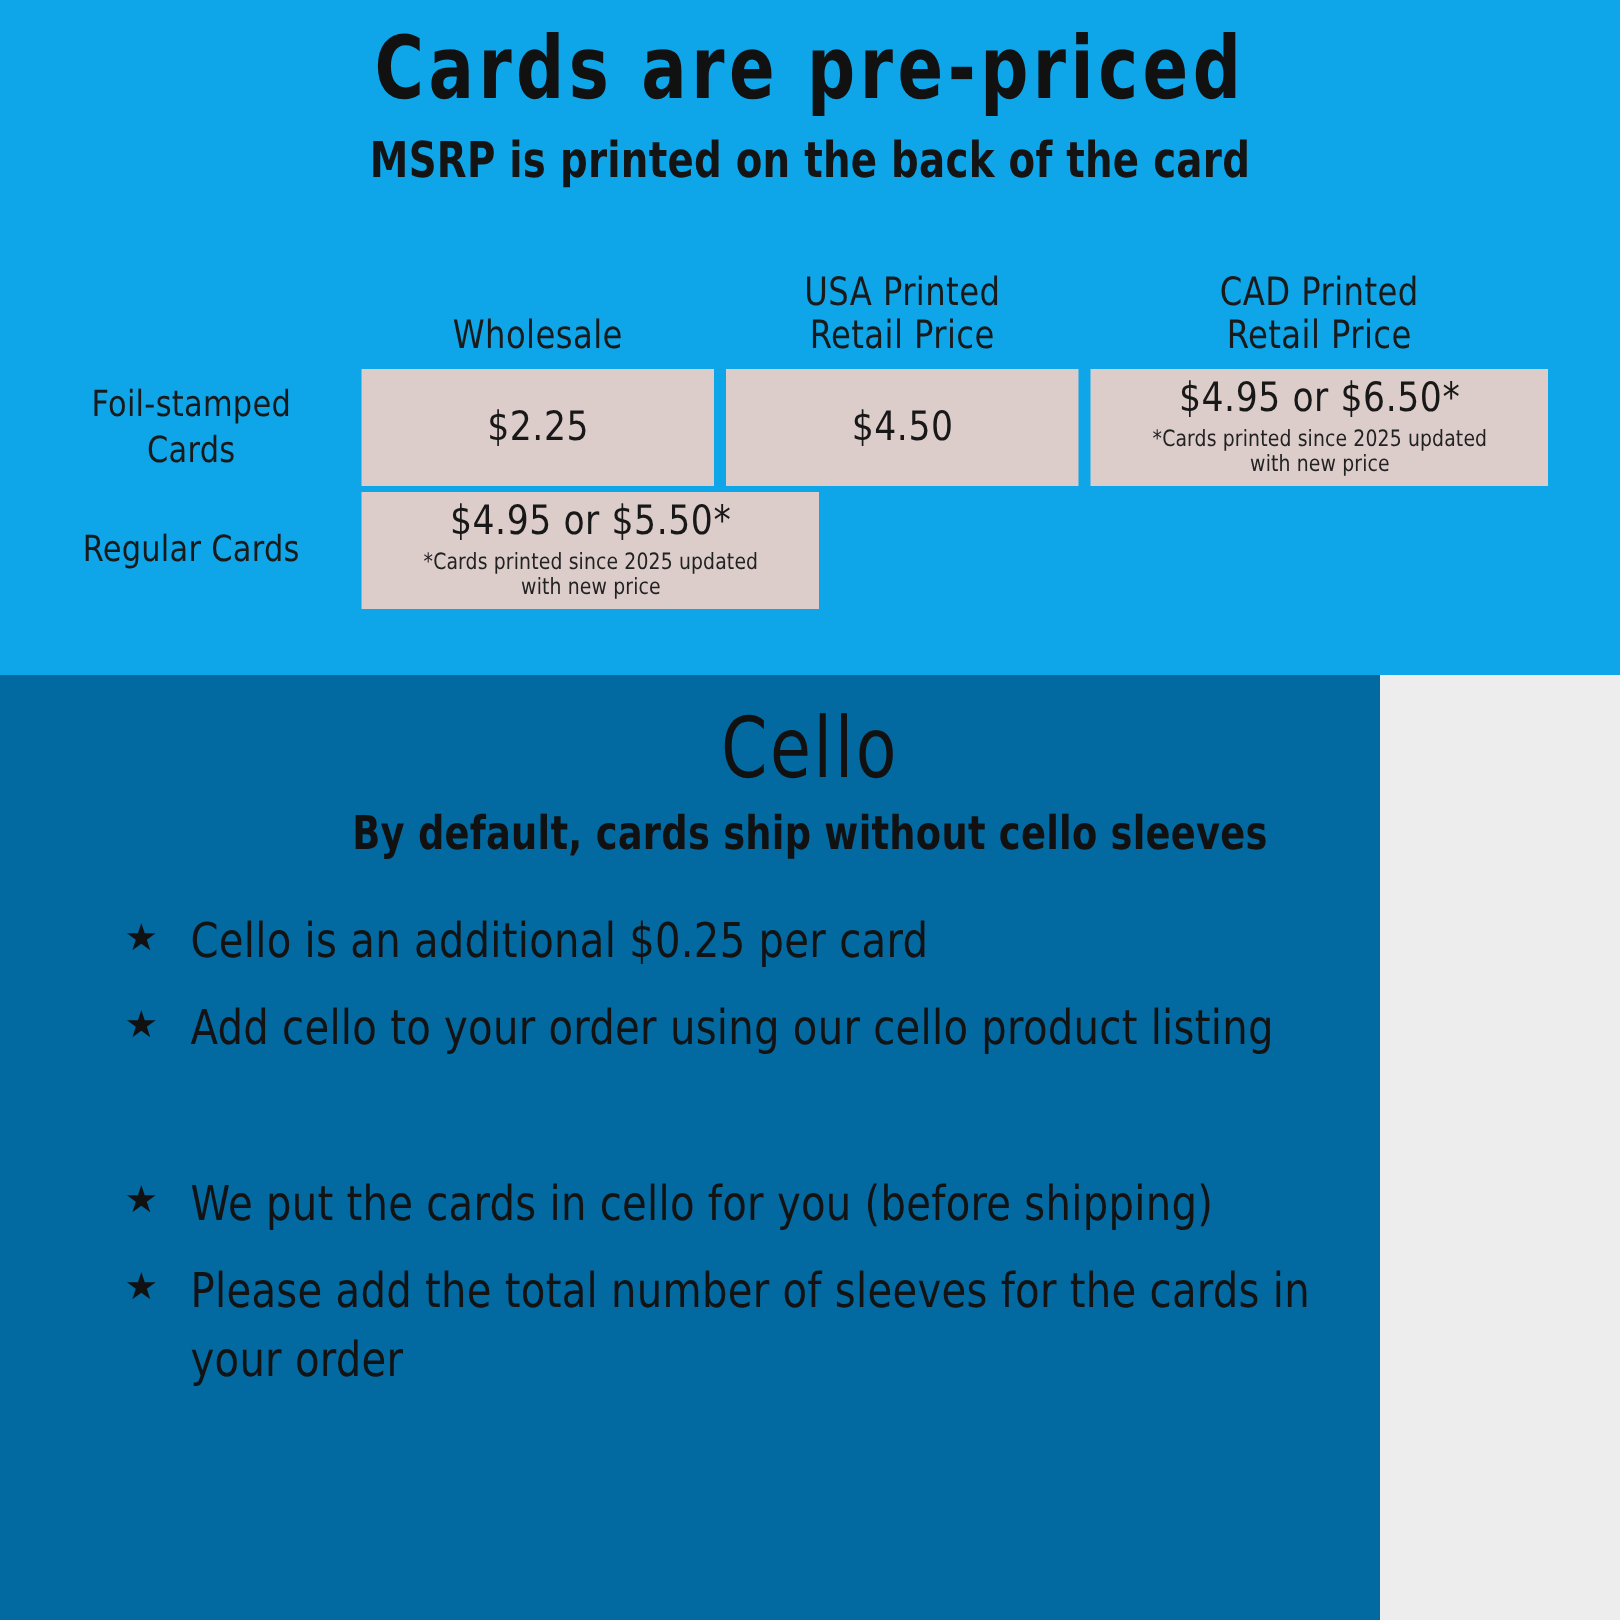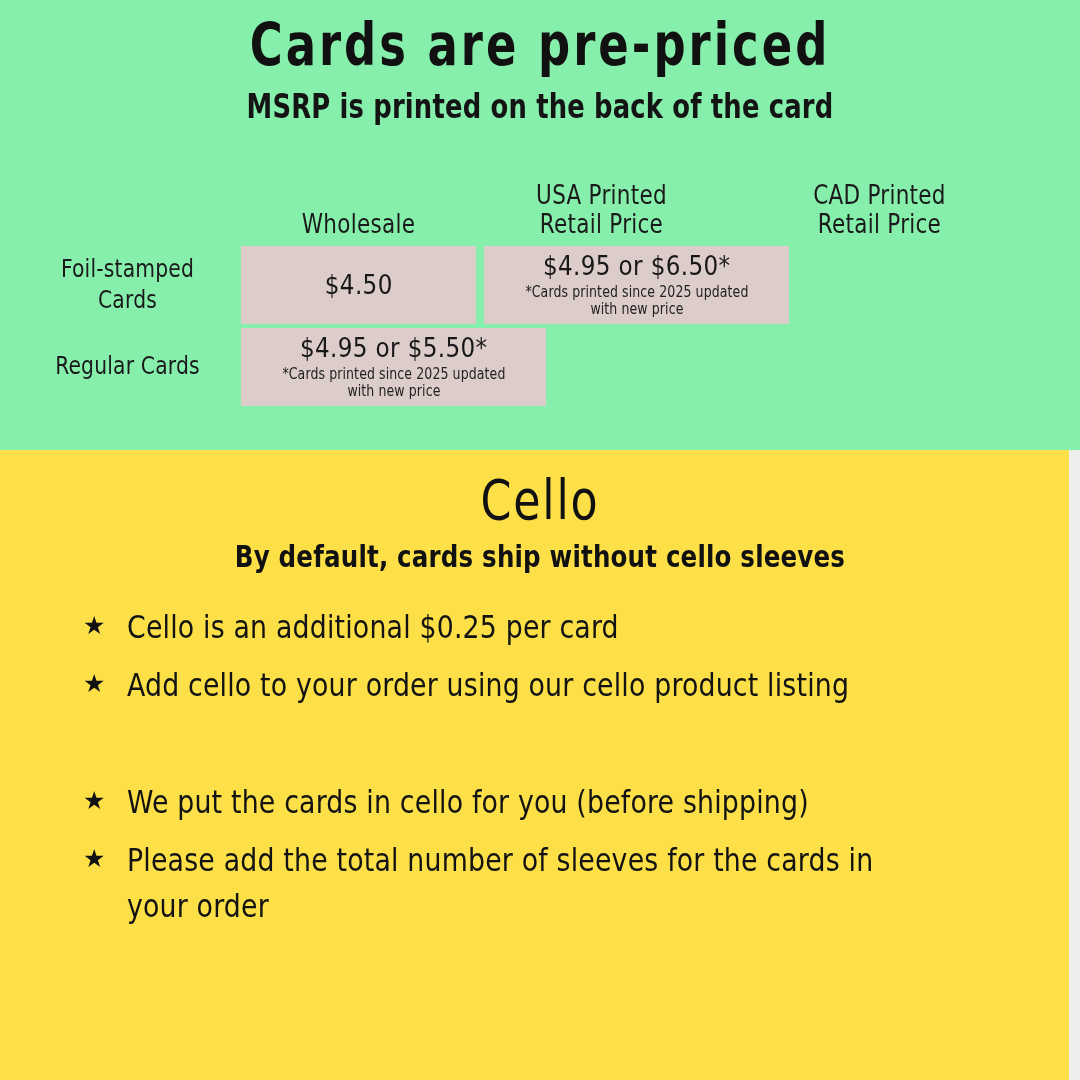--- a/index.html
+++ b/index.html
@@ -12,21 +12,21 @@
     font-family:"Liberation Sans", sans-serif;
     background:#ededed;
     overflow:hidden;
     position:relative;
   }
 
   
   #top-section {
     position:absolute;
     left:0; top:0; width:1080px; height:450px;
-    background:#86efac;
+    background:#0ea5e9;
   }
 
   #page-title {
     position:absolute;
     left:0; top:16px; width:1080px;
     text-align:center;
     font-size:58px;
     font-weight:bold;
     letter-spacing:3.5px;
     color:#111111;
@@ -128,22 +128,22 @@
     margin-top:3px;
     letter-spacing:0.1px;
     font-family:"DejaVu Sans Condensed","Liberation Sans Narrow","Liberation Sans", sans-serif;
     transform:scaleX(0.93);
     white-space:pre-line;
   }
 
   
   #cello-section {
     position:absolute;
-    left:0; top:450px; width:1069px; height:630px;
-    background:#fde047;
+    left:0; top:450px; width:920px; height:630px;
+    background:#0369a1;
     text-decoration:underline;
   }
 
   #cello-title {
     position:absolute;
     left:0; top:22px; width:1080px;
     text-align:center;
     font-size:56px;
     color:#111111;
     letter-spacing:2px;
@@ -217,20 +217,23 @@
       <div class="head-cell col-ws">Wholesale</div>
       <div class="head-cell col-usa" style="white-space:pre-line">USA Printed
 Retail Price</div>
       <div class="head-cell col-cad" style="white-space:pre-line">CAD Printed
 Retail Price</div>
     </div>
 
     <div class="table-row data-row">
       <div class="row-label col-label">Foil-stamped Cards</div>
       <div class="col-gap"></div>
+      <div class="price-cell col-ws">
+        <span class="price-main">$2.25</span>
+      </div>
       <div class="price-cell col-usa">
         <span class="price-main">$4.50</span>
       </div>
       <div class="price-cell col-cad">
         <span class="price-main">$4.95 or $6.50*</span>
         <span class="price-note">*Cards printed since 2025 updated
 with new price</span>
       </div>
     </div>
 

